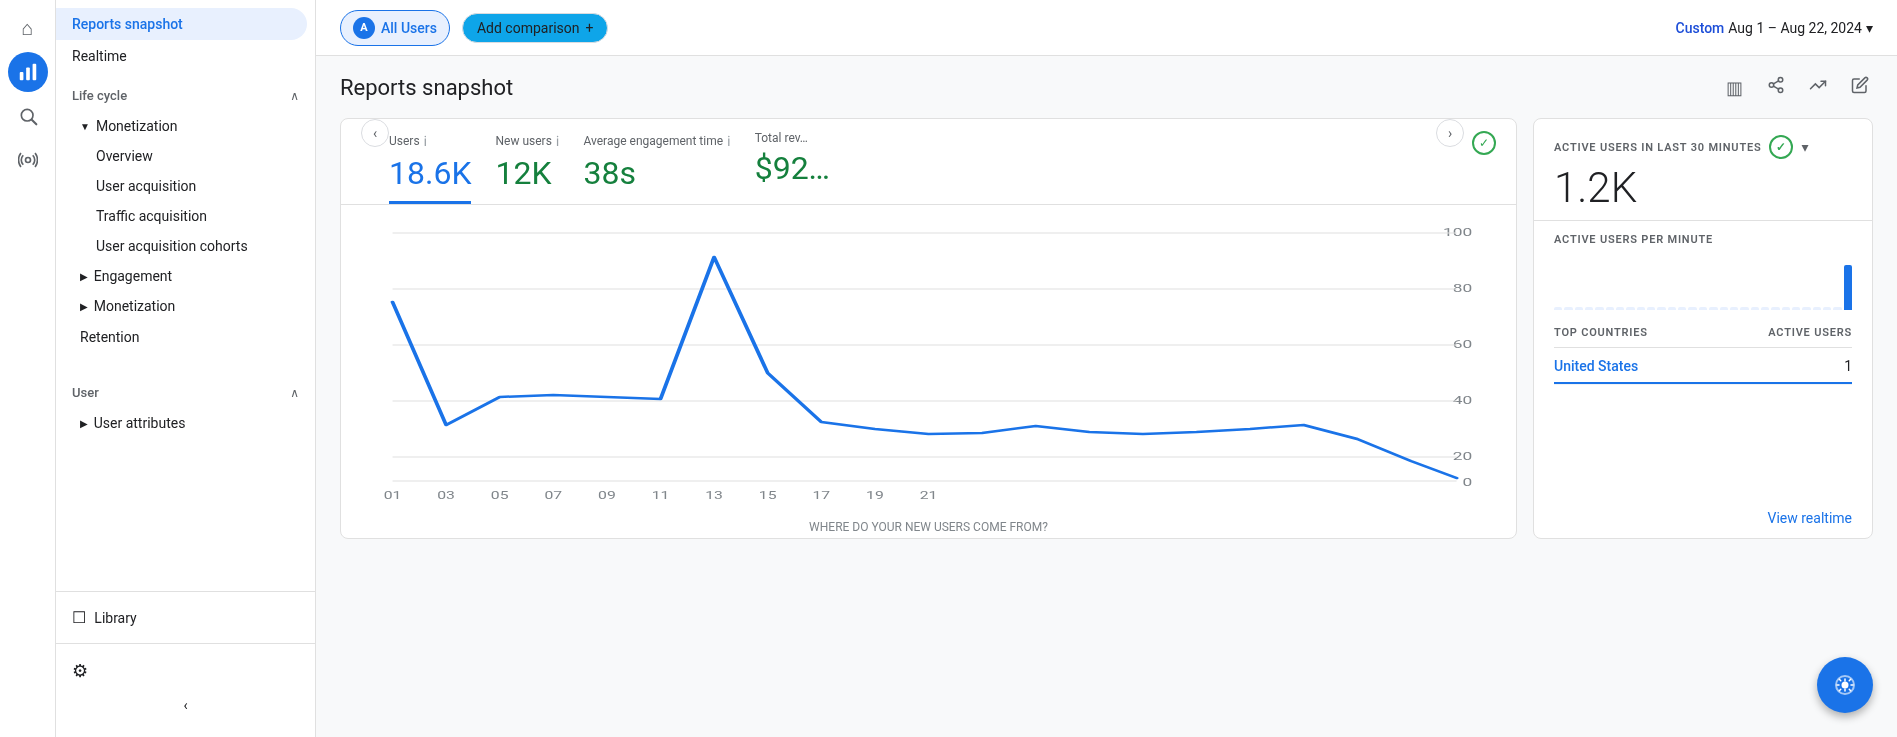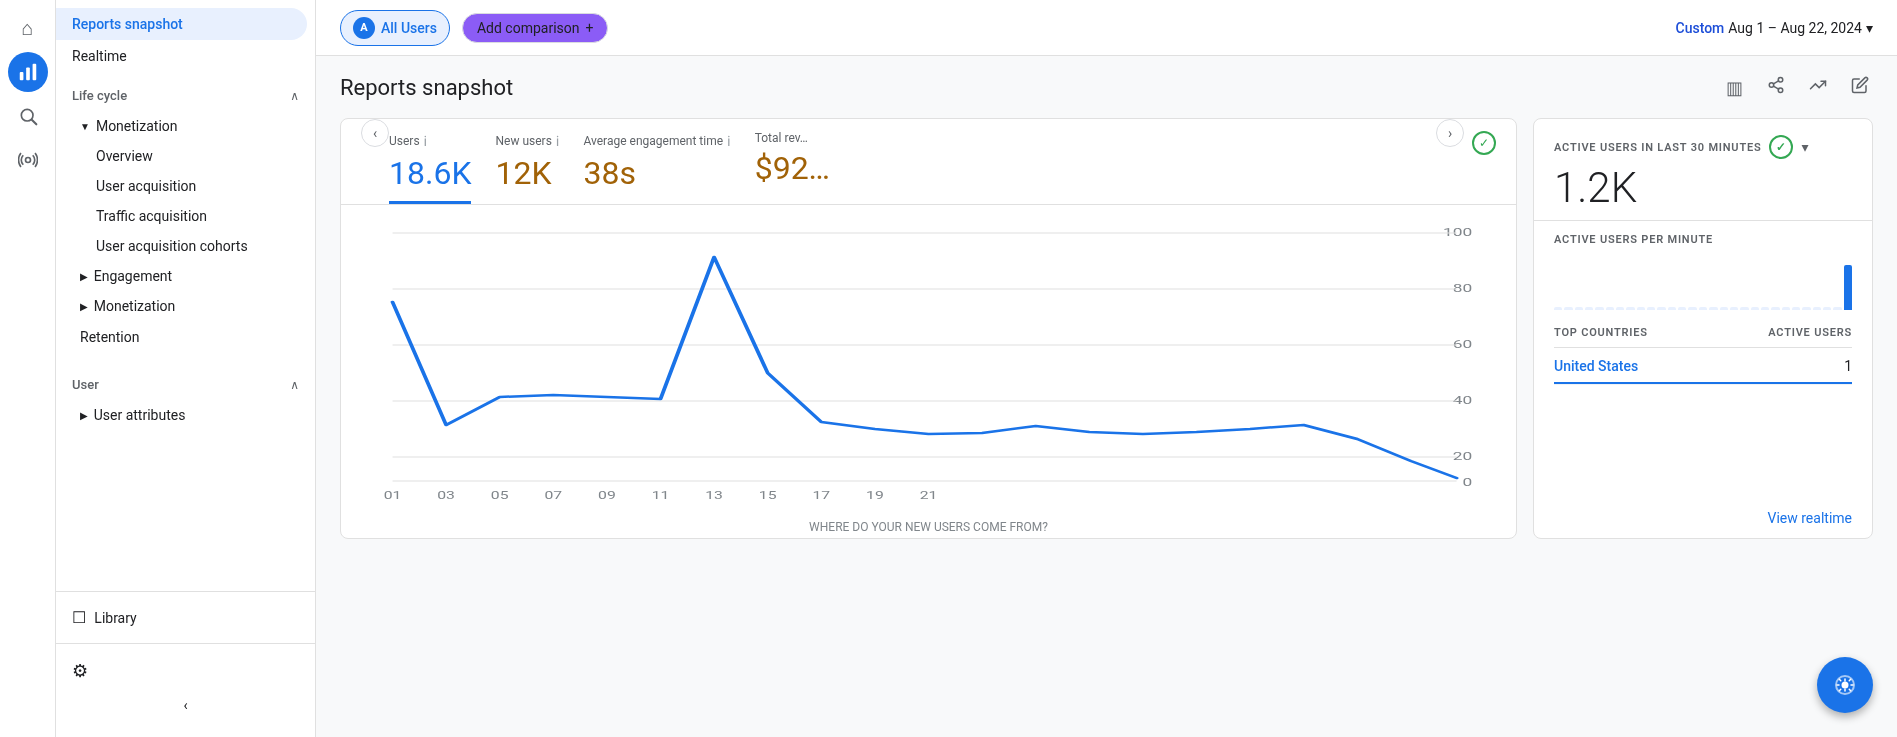--- a/index.html
+++ b/index.html
@@ -142,21 +142,21 @@
     .add-comparison-btn {
       display: flex;
       align-items: center;
       gap: 6px;
       border: 1px solid #dadce0;
       border-radius: 20px;
       padding: 6px 14px;
       cursor: pointer;
       color: #202124;
       font-size: 14px;
-      background: #8b5cf6;
+      background: #0ea5e9;
     }
     .header-spacer { flex: 1; }
     .date-range {
       font-size: 14px;
       color: #202124;
       display: flex;
       align-items: center;
       gap: 4px;
       cursor: pointer;
     }
@@ -239,21 +239,21 @@
       display: flex;
       align-items: center;
       gap: 4px;
     }
     .metric-value {
       font-size: 32px;
       font-weight: 400;
       color: #1a73e8;
       margin-top: 4px;
     }
-    .metric-value.normal { color: #a16207; }
+    .metric-value.normal { color: #15803d; }
     .info-icon {
       font-size: 14px;
       color: #9aa0a6;
       cursor: pointer;
     }
     .nav-arrow {
       width: 28px;
       height: 28px;
       border: 1px solid #dadce0;
       border-radius: 50%;
@@ -472,21 +472,21 @@
       <span style="font-size:10px;">▶</span>
       <span>Engagement</span>
     </div>
     <div class="sidebar-group-item">
       <span style="font-size:10px;">▶</span>
       <span>Monetization</span>
     </div>
     <div class="sidebar-item" style="padding-left:24px;">Retention</div>
   </div>
 
-  <div style="margin-top:16px;">
+  <div style="margin-top:24px;">
     <div class="sidebar-section-header">
       <span>User</span>
       <span class="chevron">∧</span>
     </div>
     <div class="sidebar-group-item">
       <span style="font-size:10px;">▶</span>
       <span>User attributes</span>
     </div>
   </div>
 

